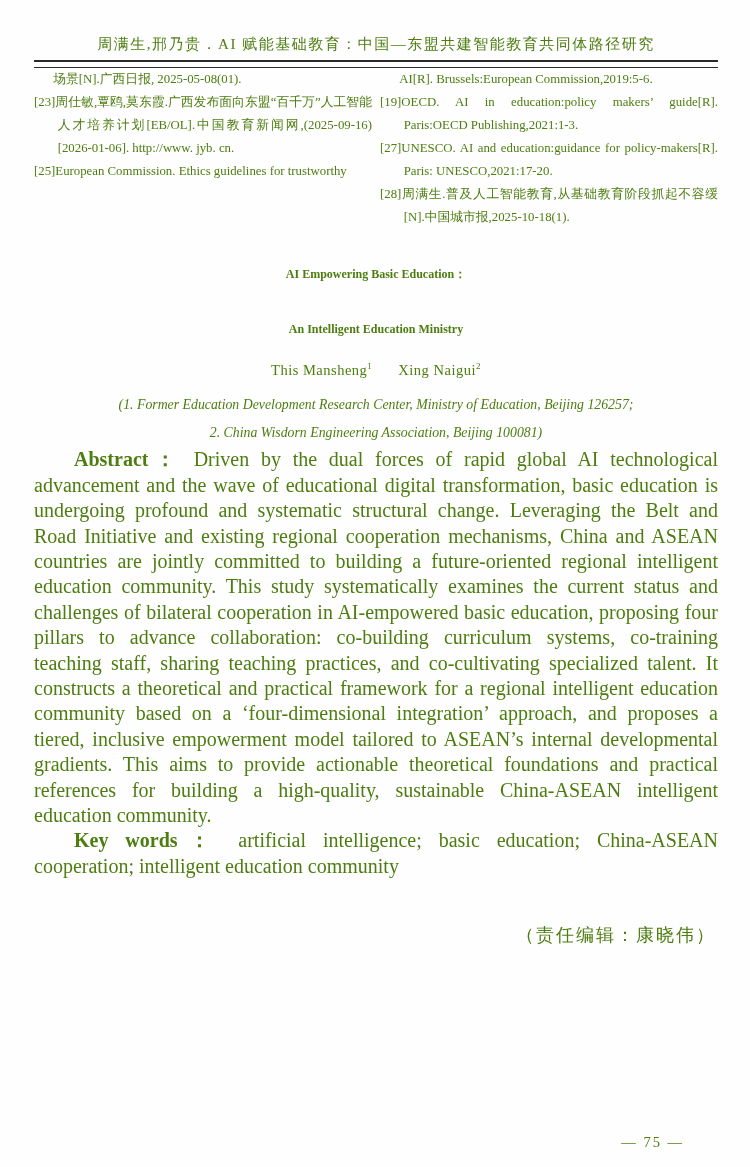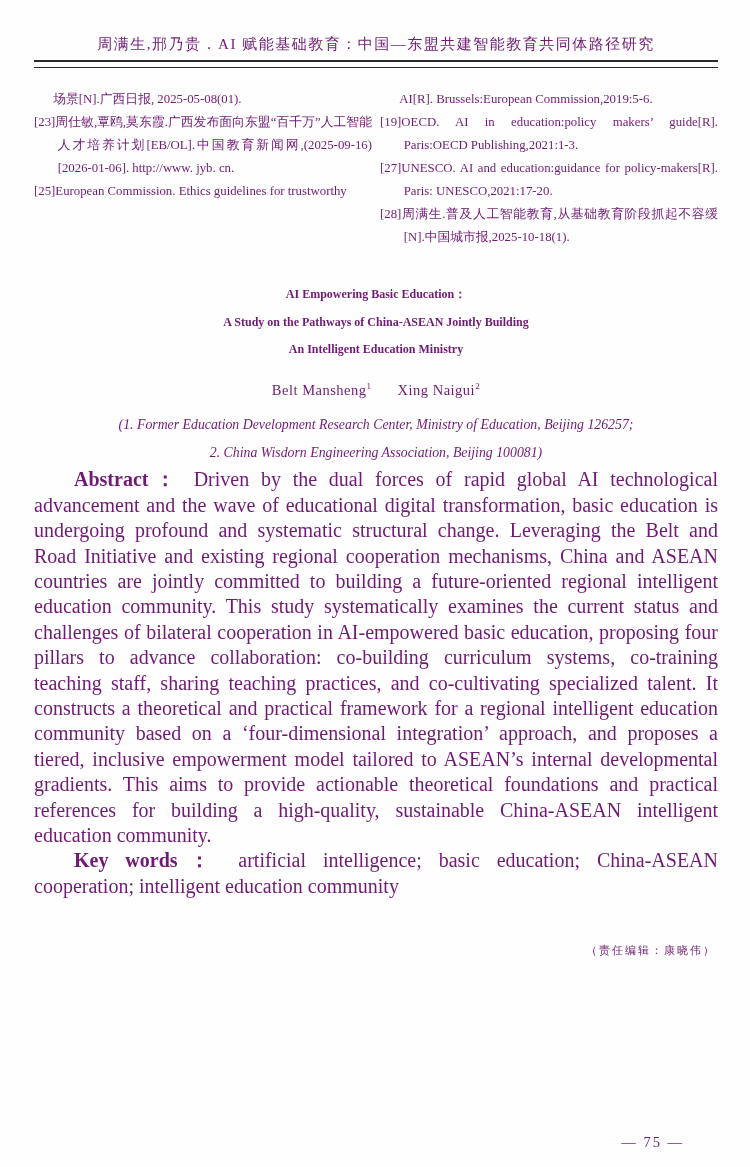--- a/index.html
+++ b/index.html
@@ -1,21 +1,21 @@
 <!DOCTYPE html>
 <html><head>
 <meta charset="utf-8">
 <style>
   html,body{margin:0;padding:0;background:#e8e8e8;}
   .page{
     position:relative;
     width:750px;height:1167px;
     margin:0 auto;
     background:#fefefe;
-    color:#701a75;
+    color:#4d7c0f;
     font-family:"Liberation Serif","DejaVu Serif",serif;
     box-sizing:border-box;
     padding:34px 32px 0 34px;
     overflow:hidden;
   }
   
   .running-title{
     text-align:center;
     font-size:15px;
     letter-spacing:1.5px;
@@ -25,21 +25,20 @@
   .double-rule{
     margin-top:6px;
     height:5px;
     border-top:2px solid #2a2a2a;
     border-bottom:1px solid #2a2a2a;
   }
   
   .refs{
     display:flex;
     gap:8px;
-    margin-top:20px;
     font-size:12.8px;
     line-height:23px;
     text-align:justify;
   }
   .refs .col{flex:1 1 0;min-width:0;}
   .ref{
     padding-left:1.85em;
     text-indent:-1.85em;
   }
   .ref.cont{
@@ -72,21 +71,21 @@
     font-size:20px;
     line-height:25.4px;
     text-align:justify;
   }
   .abstract p{margin:0;text-indent:2em;}
   .abstract .lbl{font-weight:bold;font-style:normal;}
   
   .editor-note{
     margin-top:44px;
     text-align:right;
-    font-size:11px;
+    font-size:18px;
     letter-spacing:2px;
     padding-right:2px;
   }
   
   .folio{
     position:absolute;
     right:66px;
     bottom:16px;
     font-size:14.5px;
     letter-spacing:2px;
@@ -112,25 +111,25 @@
       <div class="ref cont">AI[R]. Brussels:European Commission,2019:5-6.</div>
       <div class="ref">[19]OECD. AI in education:policy makers’ guide[R]. Paris:OECD Publishing,2021:1-3.</div>
       <div class="ref">[27]UNESCO. AI and education:guidance for policy-makers[R]. Paris: UNESCO,2021:17-20.</div>
       <div class="ref">[28]周满生.普及人工智能教育,从基础教育阶段抓起不容缓[N].中国城市报,2025-10-18(1).</div>
     </div>
   </section>
 
   <section class="title-block">
     <h1 class="en-title">
       <span>AI Empowering Basic Education：</span><br>
-      <span>A Study on the Pathways of China-ASEAN Jointly Building</span><br>
+      <br>
       <span>An Intelligent Education Ministry</span>
     </h1>
     <div class="authors">
-      <span>Belt Mansheng</span><sup>1</sup><span class="gap"></span><span>Xing Naigui</span><sup>2</sup>
+      <span>This Mansheng</span><sup>1</sup><span class="gap"></span><span>Xing Naigui</span><sup>2</sup>
     </div>
     <div class="affils">
       <span>(1. Former Education Development Research Center, Ministry of Education, Beijing 126257;</span><br>
       <span>2. China Wisdorn Engineering Association, Beijing 100081)</span>
     </div>
   </section>
 
   <section class="abstract">
     <p><span class="lbl">Abstract：</span> <span>Driven by the dual forces of rapid global AI technological advancement and the wave of educational digital transformation, basic education is undergoing profound and systematic structural change. Leveraging the Belt and Road Initiative and existing regional cooperation mechanisms, China and ASEAN countries are jointly committed to building a future-oriented regional intelligent education community. This study systematically examines the current status and challenges of bilateral cooperation in AI-empowered basic education, proposing four pillars to advance collaboration: co-building curriculum systems, co-training teaching staff, sharing teaching practices, and co-cultivating specialized talent. It constructs a theoretical and practical framework for a regional intelligent education community based on a ‘four-dimensional integration’ approach, and proposes a tiered, inclusive empowerment model tailored to ASEAN’s internal developmental gradients. This aims to provide actionable theoretical foundations and practical references for building a high-quality, sustainable China-ASEAN intelligent education community.</span></p>
     <p><span class="lbl">Key words：</span> <span>artificial intelligence; basic education; China-ASEAN cooperation; intelligent education community</span></p>

